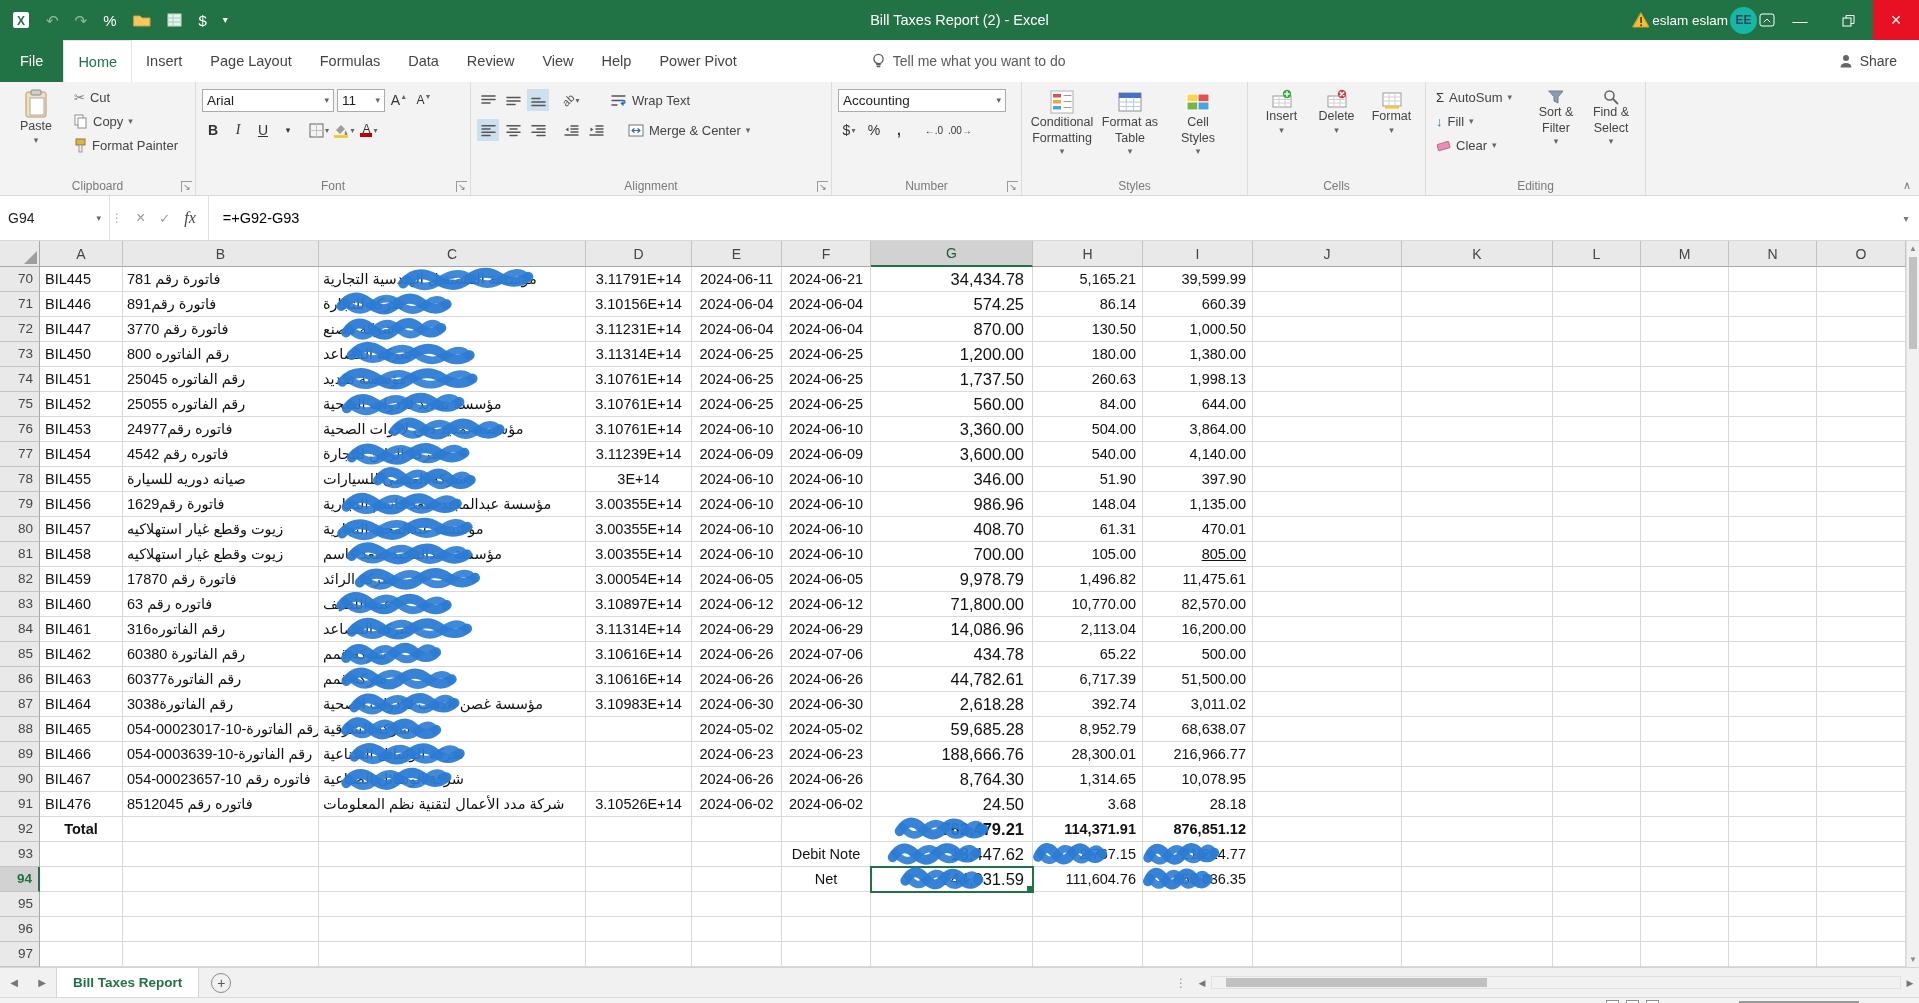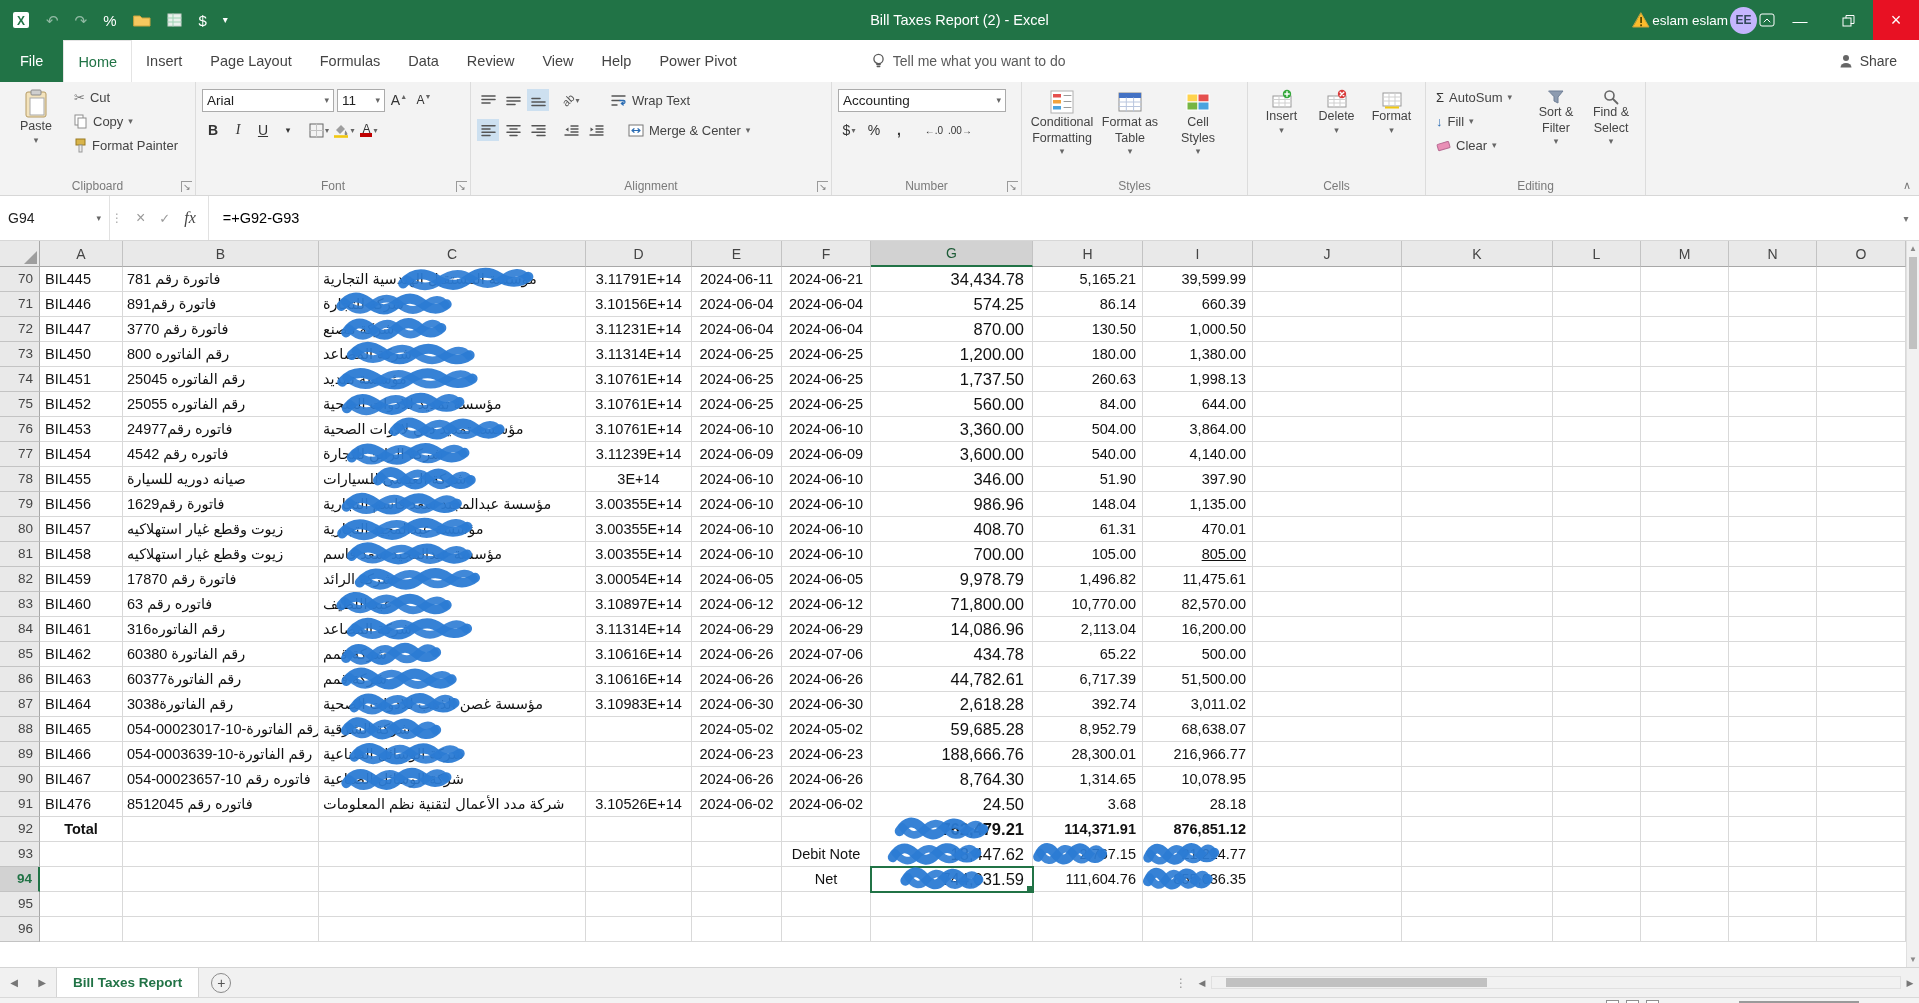--- a/index.html
+++ b/index.html
@@ -8,21 +8,21 @@
 
   
   .titlebar { height:40px; background:#217346; display:flex; align-items:center; position:relative; color:#fff; }
   .qat { display:flex; align-items:center; gap:16px; margin-left:12px; z-index:2; }
   .qat span { font-size:15px; line-height:1; cursor:default; }
   .qat .dim { opacity:.5; }
   .qat .dd { font-size:10px; }
   .tb-title { position:absolute; left:0; right:0; text-align:center; font-size:14.5px; color:#fff; }
   .tb-right { margin-left:auto; display:flex; align-items:center; gap:2px; z-index:2; }
   .tb-user { font-size:13.5px; }
-  .avatar { width:27px; height:27px; border-radius:50%; background:#c4b5fd; color:#33475b;
+  .avatar { width:27px; height:27px; border-radius:50%; background:#14b8a6; color:#33475b;
     font-size:12px; font-weight:bold; display:flex; align-items:center; justify-content:center; }
   .winbtn { width:46px; height:40px; display:flex; align-items:center; justify-content:center; font-size:15px; }
   .winbtn.close { background:#e81123; }
 
   
   .tabrow { height:42px; background:#fff; display:flex; align-items:stretch; border-bottom:0; position:relative; }
   .tab { padding:0 14px; display:flex; align-items:center; font-size:14.5px; color:#444; cursor:default; }
   .tab.file { background:#217346; color:#fff; padding:0 20px; }
   .tab.active { color:#217346; background:#fff; border:1px solid #e4e4e4; border-bottom:none; }
   .tellme { display:flex; align-items:center; gap:7px; margin-left:120px; color:#5a5a5a; font-size:14px; }
@@ -1048,20 +1048,38 @@
           <div class="cell num gbig" style="width: 162px;"></div>
           <div class="cell num" style="width: 110px;"></div>
           <div class="cell num" style="width: 110px;"></div>
           <div class="cell " style="width: 149px;"></div>
           <div class="cell " style="width: 151px;"></div>
           <div class="cell " style="width: 88px;"></div>
           <div class="cell " style="width: 88px;"></div>
           <div class="cell " style="width: 88px;"></div>
           <div class="cell " style="width: 89px;"></div>
         </div>
+        <div class="grow">
+          <div class="rh">97</div>
+          <div class="cell al" style="width: 83px;"></div>
+          <div class="cell bid" style="width: 196px;"></div>
+          <div class="cell bid" style="width: 267px;"></div>
+          <div class="cell ctr" style="width: 106px;"></div>
+          <div class="cell ctr" style="width: 90px;"></div>
+          <div class="cell ctr" style="width: 89px;"></div>
+          <div class="cell num gbig" style="width: 162px;"></div>
+          <div class="cell num" style="width: 110px;"></div>
+          <div class="cell num" style="width: 110px;"></div>
+          <div class="cell " style="width: 149px;"></div>
+          <div class="cell " style="width: 151px;"></div>
+          <div class="cell " style="width: 88px;"></div>
+          <div class="cell " style="width: 88px;"></div>
+          <div class="cell " style="width: 88px;"></div>
+          <div class="cell " style="width: 89px;"></div>
+        </div>
       </div>
     <div id="scribbles">
         <svg width="133.5" height="19" style="left: 399.1px; top: 29px; transform: rotate(-1.6deg);">
           <path d="M 4.005 11.78 C 13.350000000000001 1.52 24.029999999999998 0.38 36.045 7.6000000000000005
       C 46.724999999999994 15.200000000000001 57.405 17.48 68.08500000000001 9.88
       C 78.765 2.28 89.44500000000001 0.76 100.125 7.9799999999999995
       C 109.47 14.25 120.15 15.200000000000001 129.495 8.55" fill="none" stroke="#2b7bd4" stroke-width="9.88" stroke-linecap="round" opacity="0.95"></path>
           <path d="M 8.01 7.6000000000000005 C 18.69 16.15 29.37 18.05 40.05 10.450000000000001
       C 50.730000000000004 2.85 61.410000000000004 0.9500000000000001 72.09 8.55
       C 82.77 16.15 93.44999999999999 17.1 104.13000000000001 9.5

